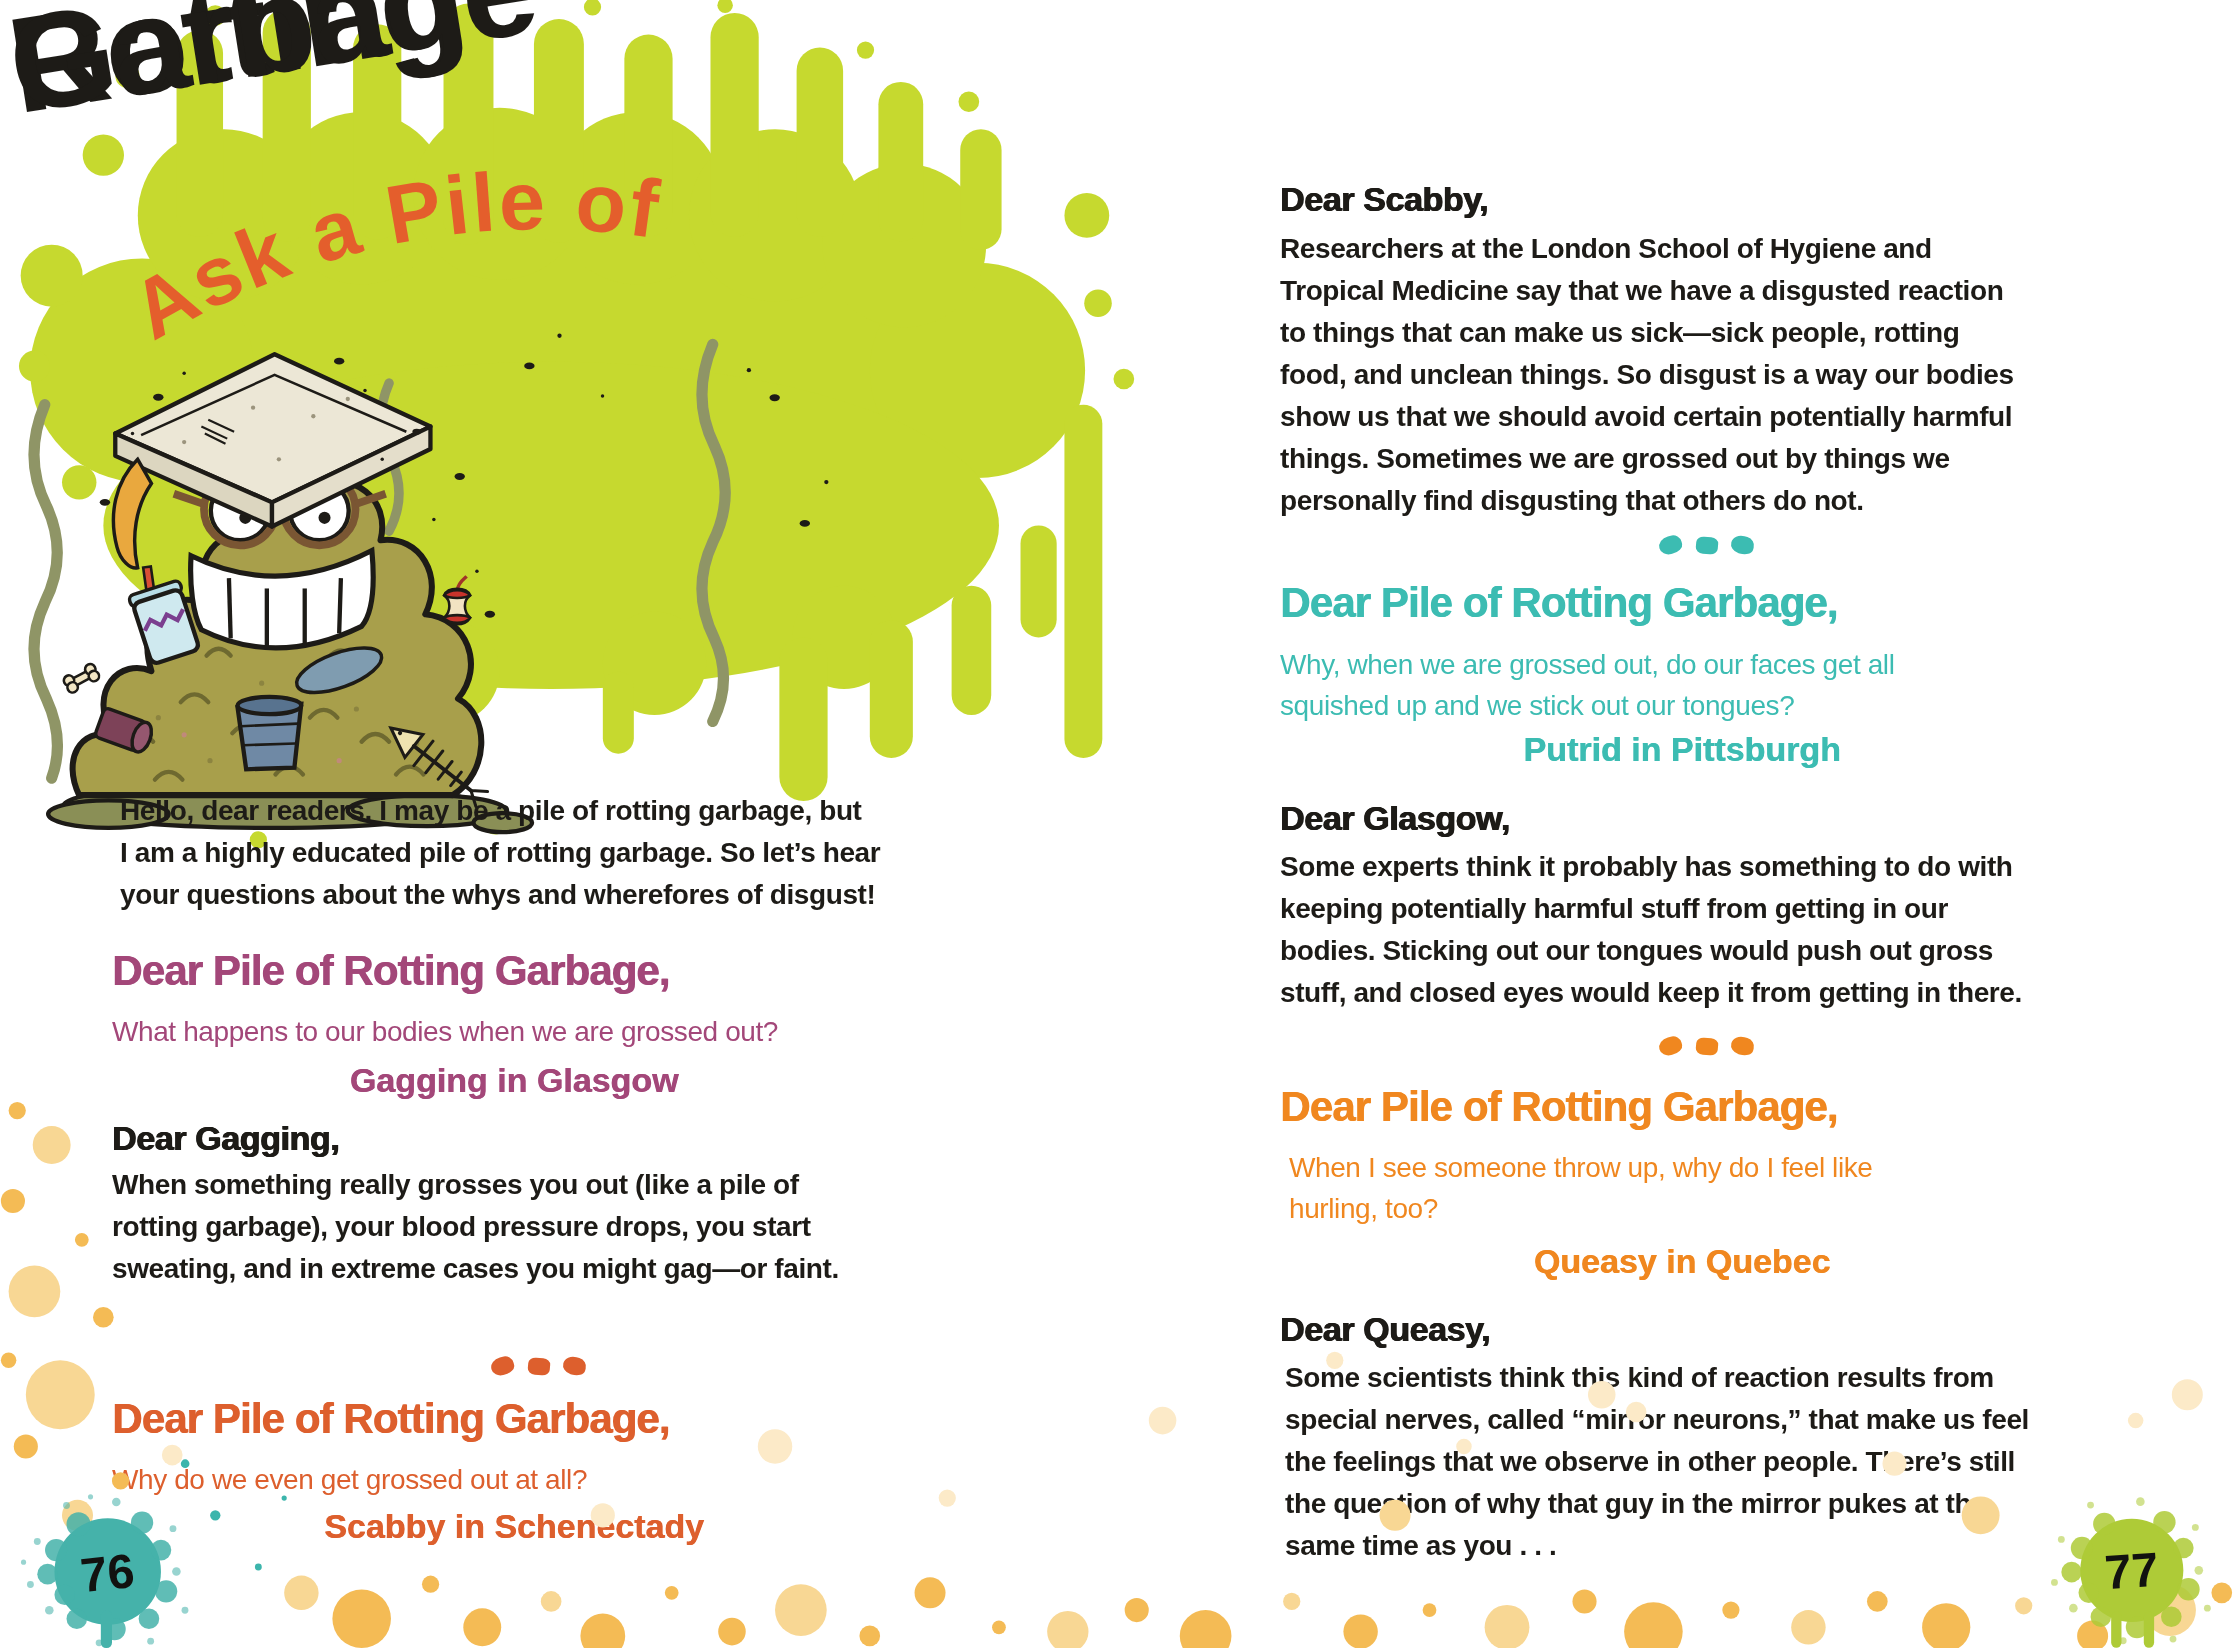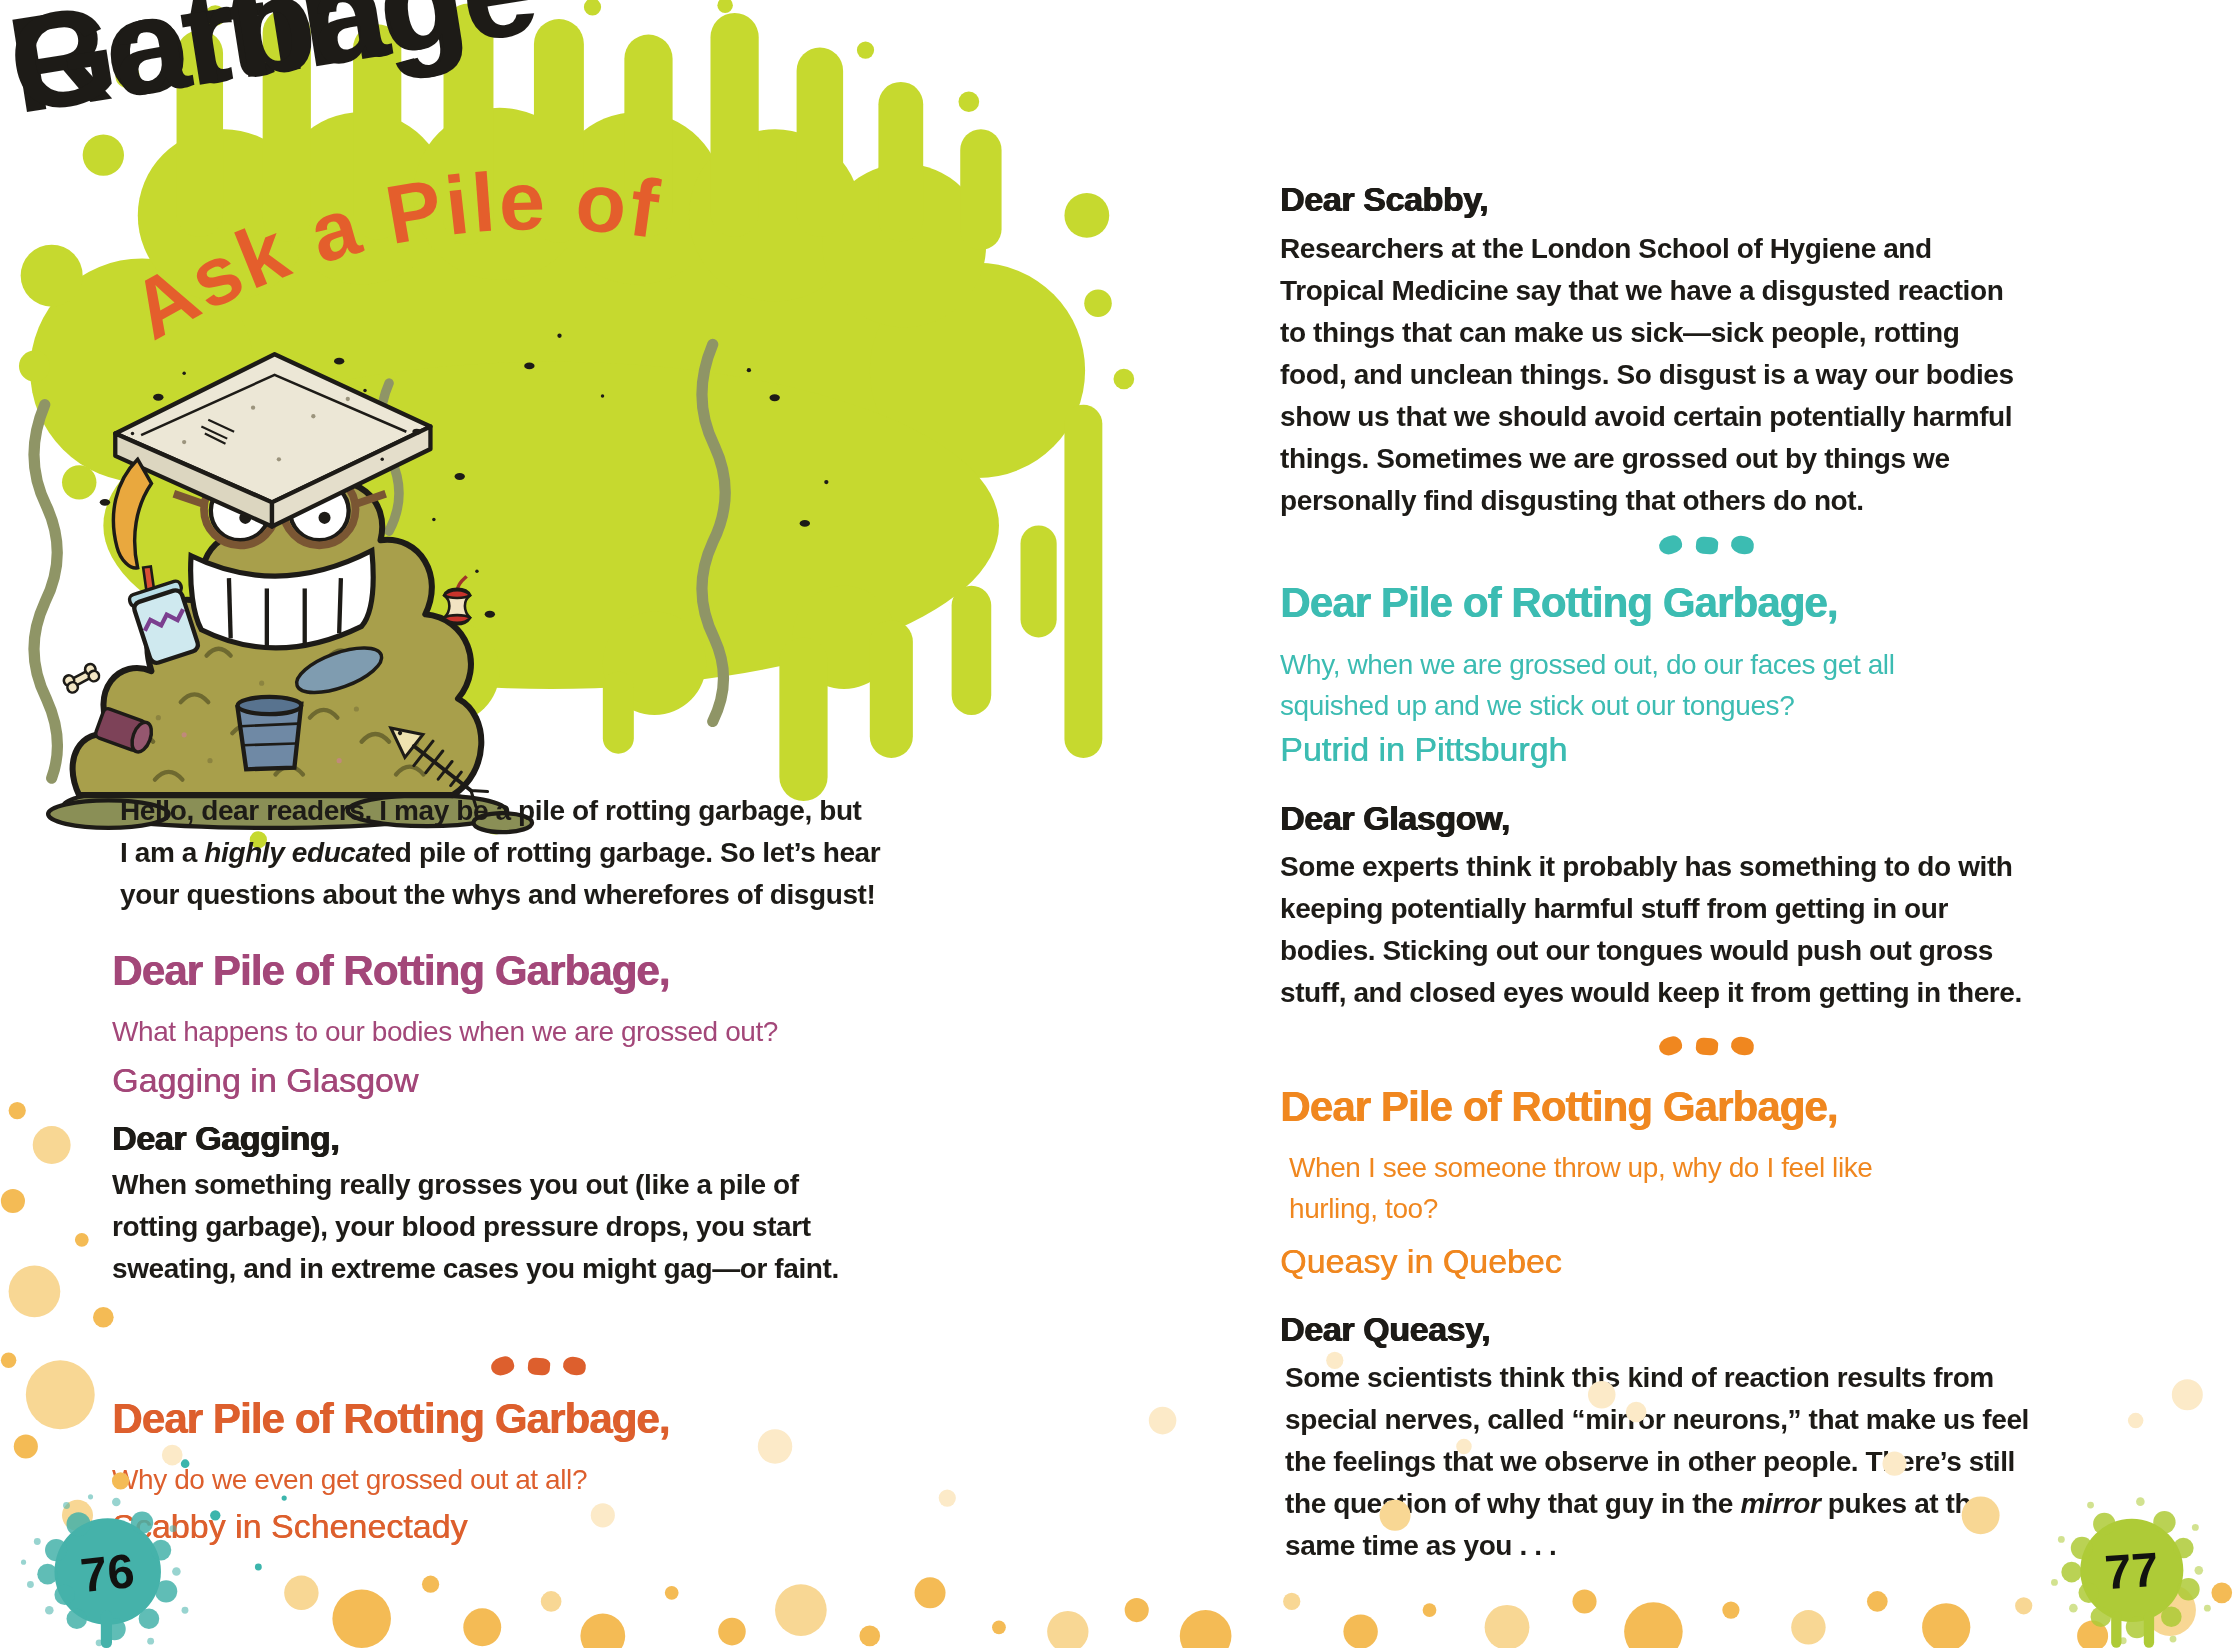--- a/index.html
+++ b/index.html
@@ -27,23 +27,23 @@
   
   .col{position:absolute;width:857px}
   .ln{line-height:42px;white-space:nowrap}
   .body-text{font-size:28px;font-weight:700;letter-spacing:-0.4px}
   .salut{font-size:34px;font-weight:700;letter-spacing:-0.4px;
     text-shadow:0.8px 0 currentColor,-0.3px 0 currentColor;white-space:nowrap}
   .letter-head{font-size:42px;font-weight:700;letter-spacing:-0.9px;white-space:nowrap;
     text-shadow:0.8px 0 currentColor}
   .question{font-size:28px;font-weight:400;letter-spacing:-0.4px}
   .question .ln{line-height:41px}
-  .sig{font-size:34px;font-weight:400;text-align:left;padding-right:53px;
+  .sig{font-size:34px;font-weight:700;text-align:center;padding-right:53px;
     text-shadow:0.6px 0 currentColor;white-space:nowrap}
-  .it{font-style:italic}
+  .it{}
   .c-magenta{color:var(--magenta)} .c-teal{color:var(--teal)}
   .c-orange{color:var(--orange)} .c-orange-red{color:var(--orange_red)}
 
   
   .dots{position:absolute;display:flex;align-items:center}
   .dots i{display:block;width:23px;height:18px;margin:0 6.9px;
     border-radius:55% 45% 60% 50%/60% 55% 45% 55%;transform:rotate(-14deg)}
   .dots i:nth-child(2){border-radius:35%;transform:rotate(5deg);width:21.5px;height:17px}
   .dots i:nth-child(3){transform:rotate(16deg)}
   .dots.orange-red i{background:var(--orange_red)}

